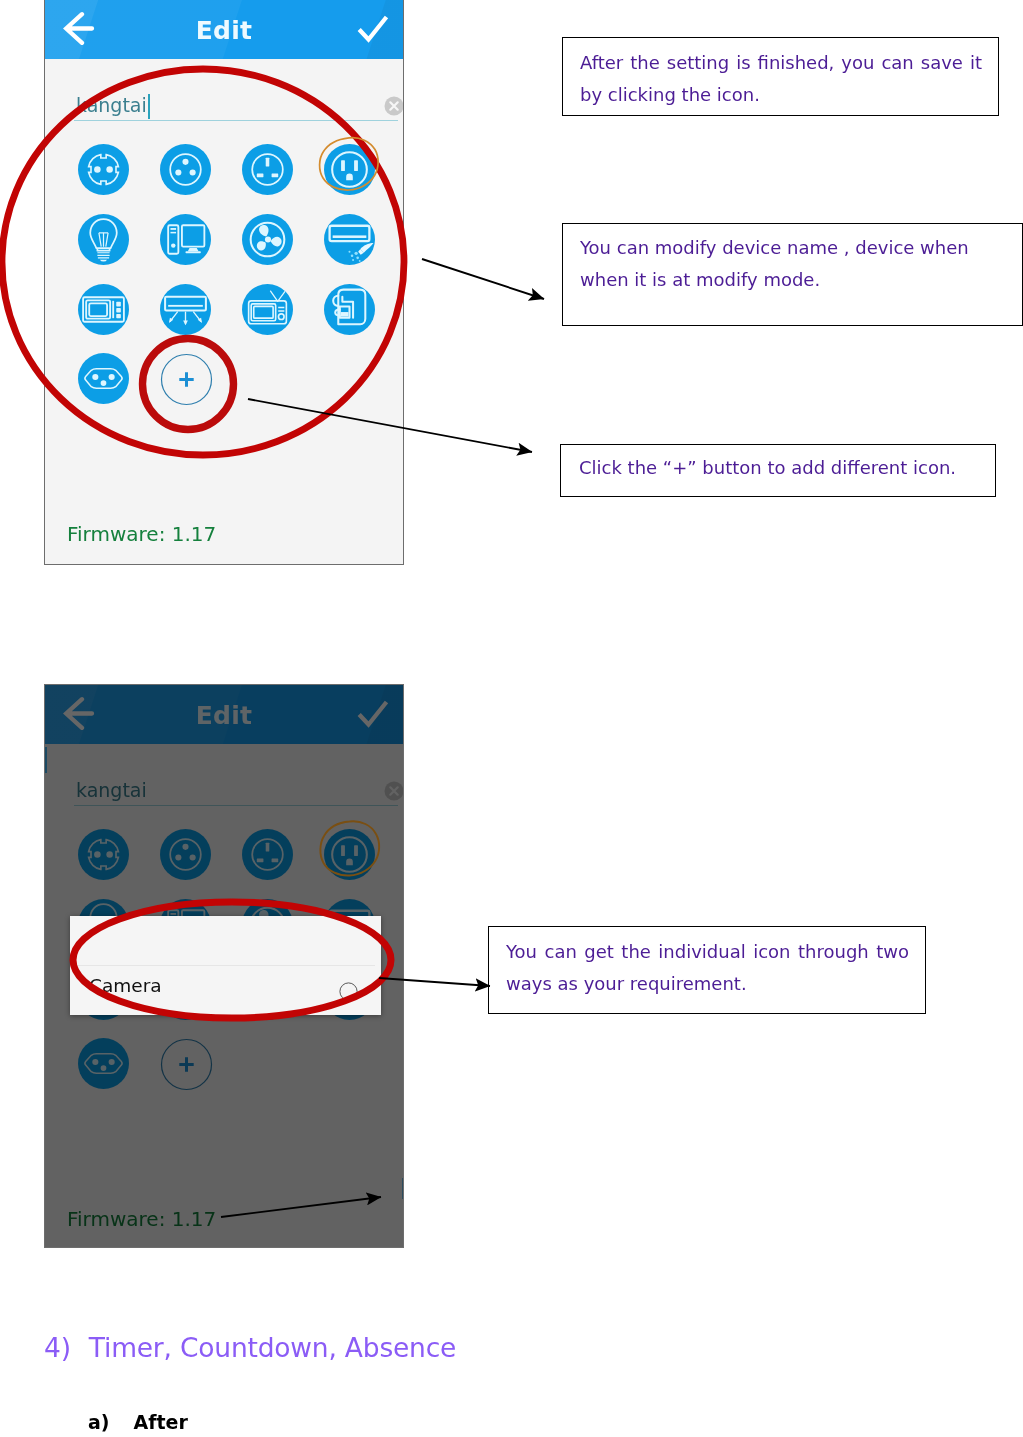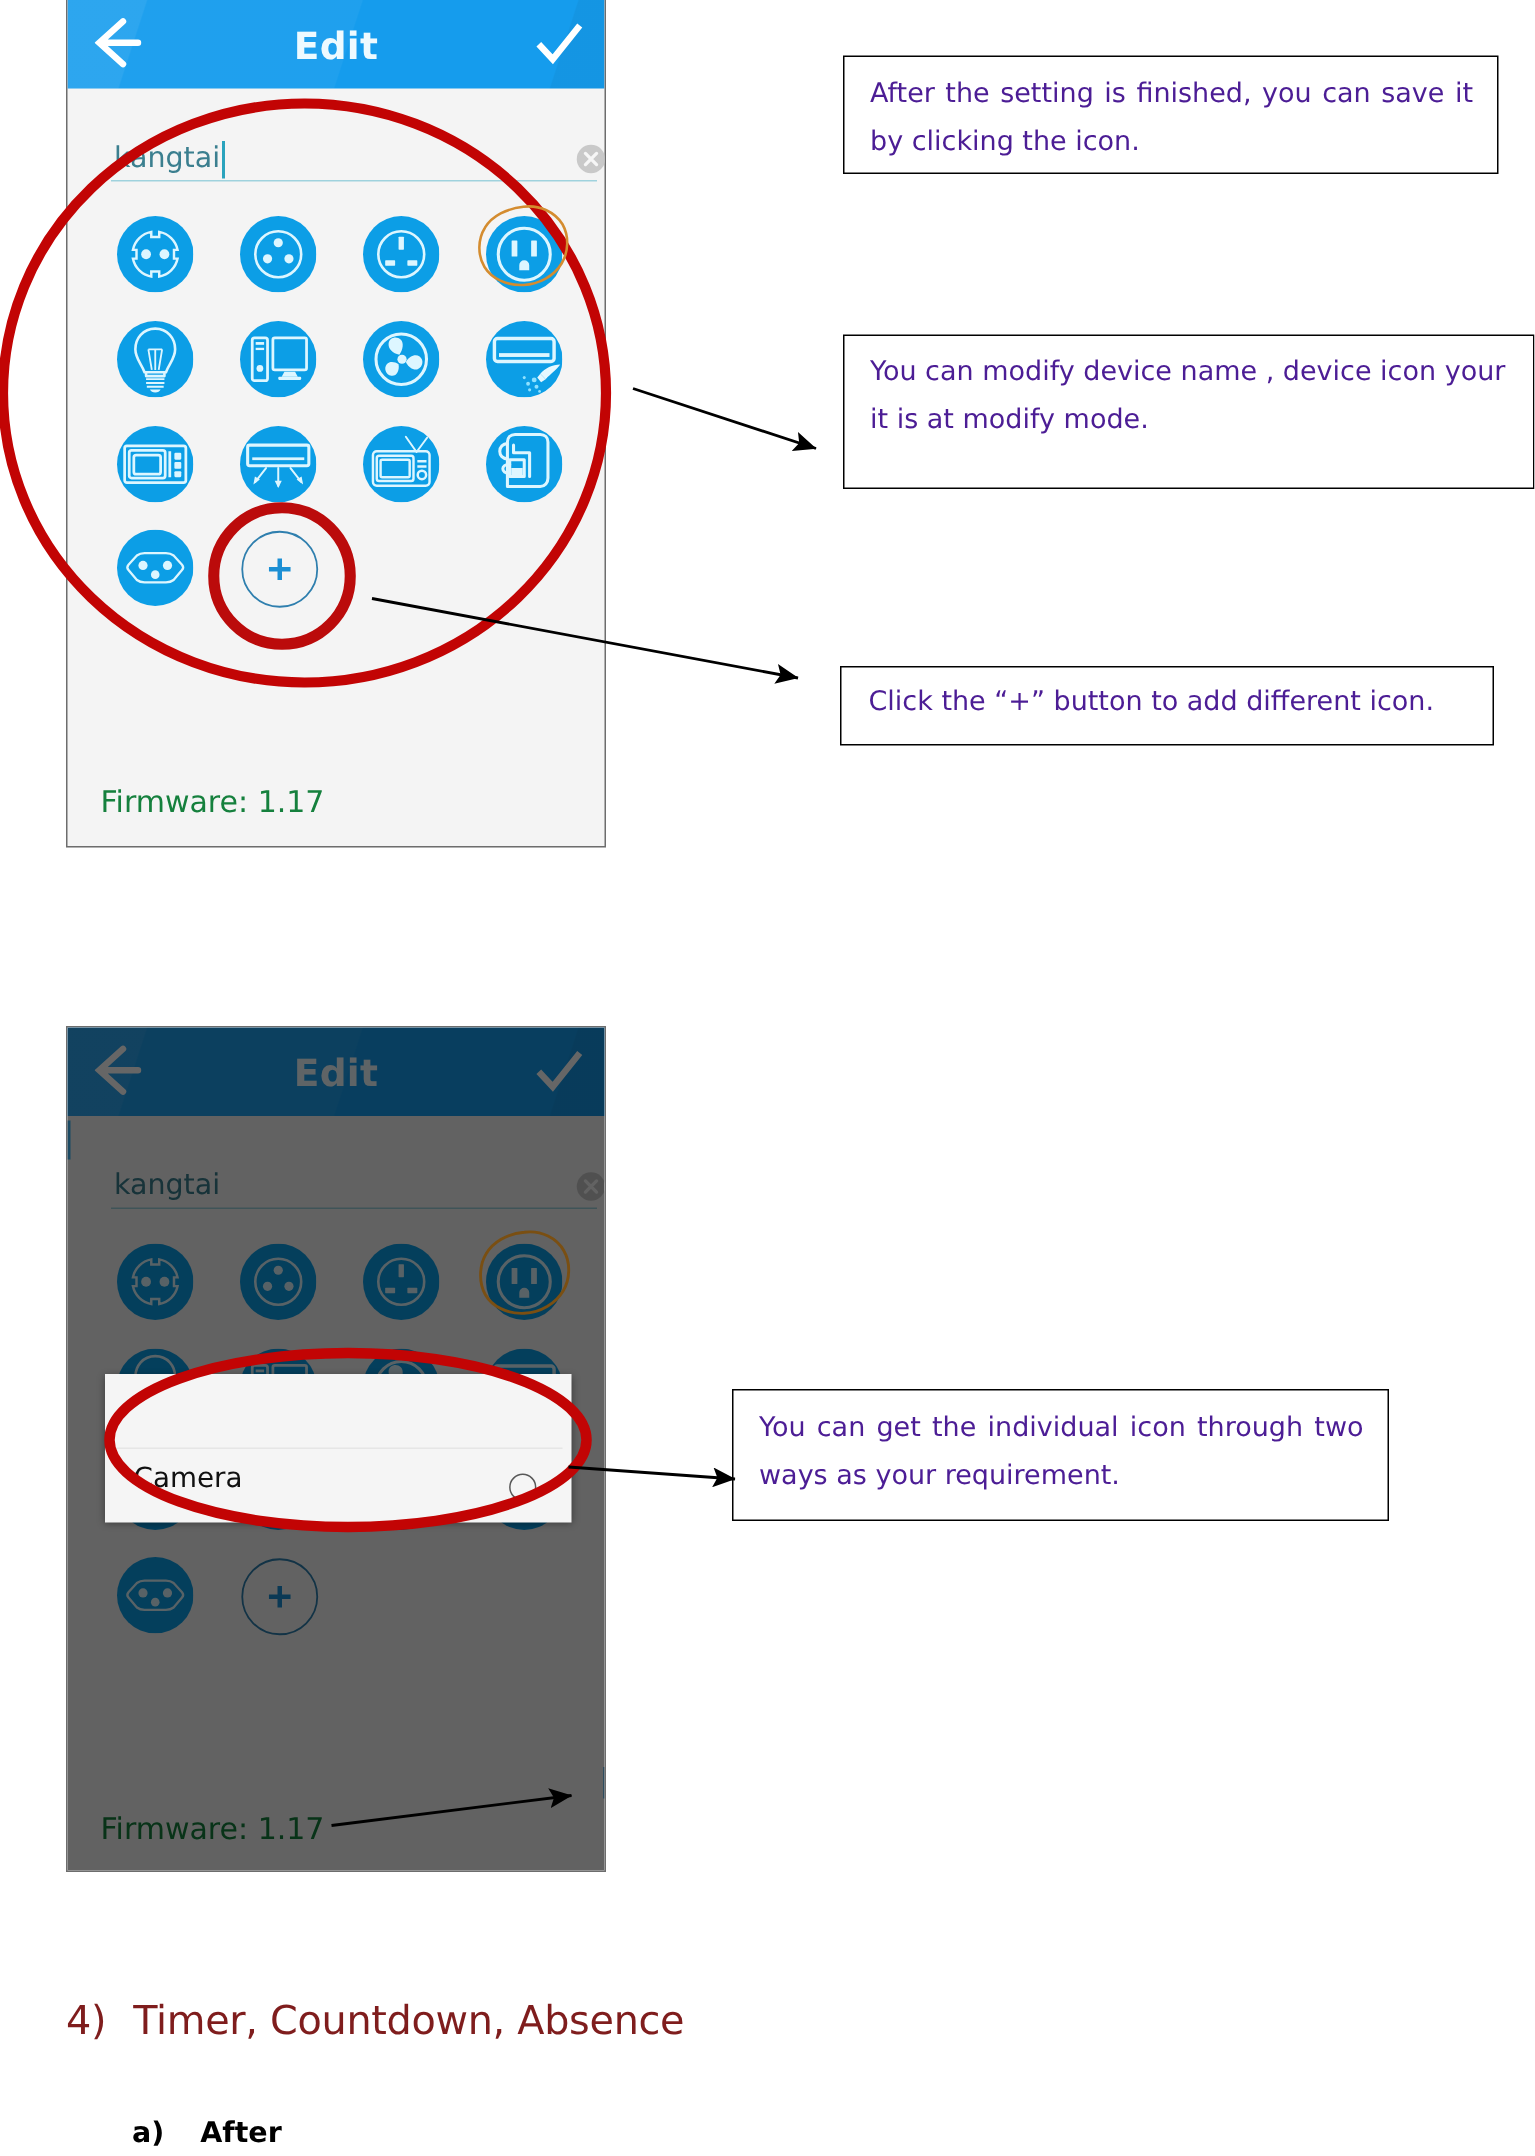--- a/index.html
+++ b/index.html
@@ -35,21 +35,21 @@
   .plusbtn{position:absolute;}
   .firmware{position:absolute;color:#15803d;font-size:20px;line-height:16px;}
 
   
   .callout{position:absolute;border:1.4px solid #000;background:#fff;box-sizing:border-box;}
   .callout p{margin:0;color:#4c1d95;font-size:18px;line-height:32px;
              text-align:justify;text-justify:inter-word;}
   .callout p.nojust{text-align:left;}
 
   
-  .h-sec{position:absolute;font-size:26.5px;line-height:26.5px;color:#7f1d1d;white-space:pre;letter-spacing:-0.2px;text-align:center;}
+  .h-sec{position:absolute;font-size:26.5px;line-height:26.5px;color:#8b5cf6;white-space:pre;letter-spacing:-0.2px;text-align:center;}
   .h-sub{position:absolute;font-size:19px;line-height:19px;color:#000;font-weight:bold;white-space:pre;}
 
   svg.overlay{position:absolute;left:0;top:0;pointer-events:none;}
   .gap{display:inline-block;}
 </style>
 </head>
 <body>
 
 <div class="page">
 
@@ -405,21 +405,21 @@
           </svg>
         </div>
       </div>
     </div>
   </div>
 
   <div class="callout" style="left:562px;top:37px;width:437px;height:79px;padding:9px 16px 0 17px;">
     <p>After the setting is finished, you can save it by clicking the icon.</p>
   </div>
   <div class="callout" style="left:562px;top:223px;width:461px;height:103px;padding:8px 8px 0 17px;">
-    <p class="nojust">You can modify device name , device icon your it is at modify mode.</p>
+    <p class="nojust">You can modify device name , device when when it is at modify mode.</p>
   </div>
   <div class="callout" style="left:488px;top:926px;width:438px;height:88px;padding:9px 16px 0 17px;">
     <p>You can get the individual icon through two ways as your requirement.</p>
   </div>
   <div class="callout" style="left:560px;top:444px;width:436px;height:53px;padding:7px 16px 0 18px;">
     <p class="nojust">Click the “+” button to add different icon.</p>
   </div>
 
   <svg class="overlay" width="1023" height="1437" viewBox="0 0 1023 1437">
     <defs>

